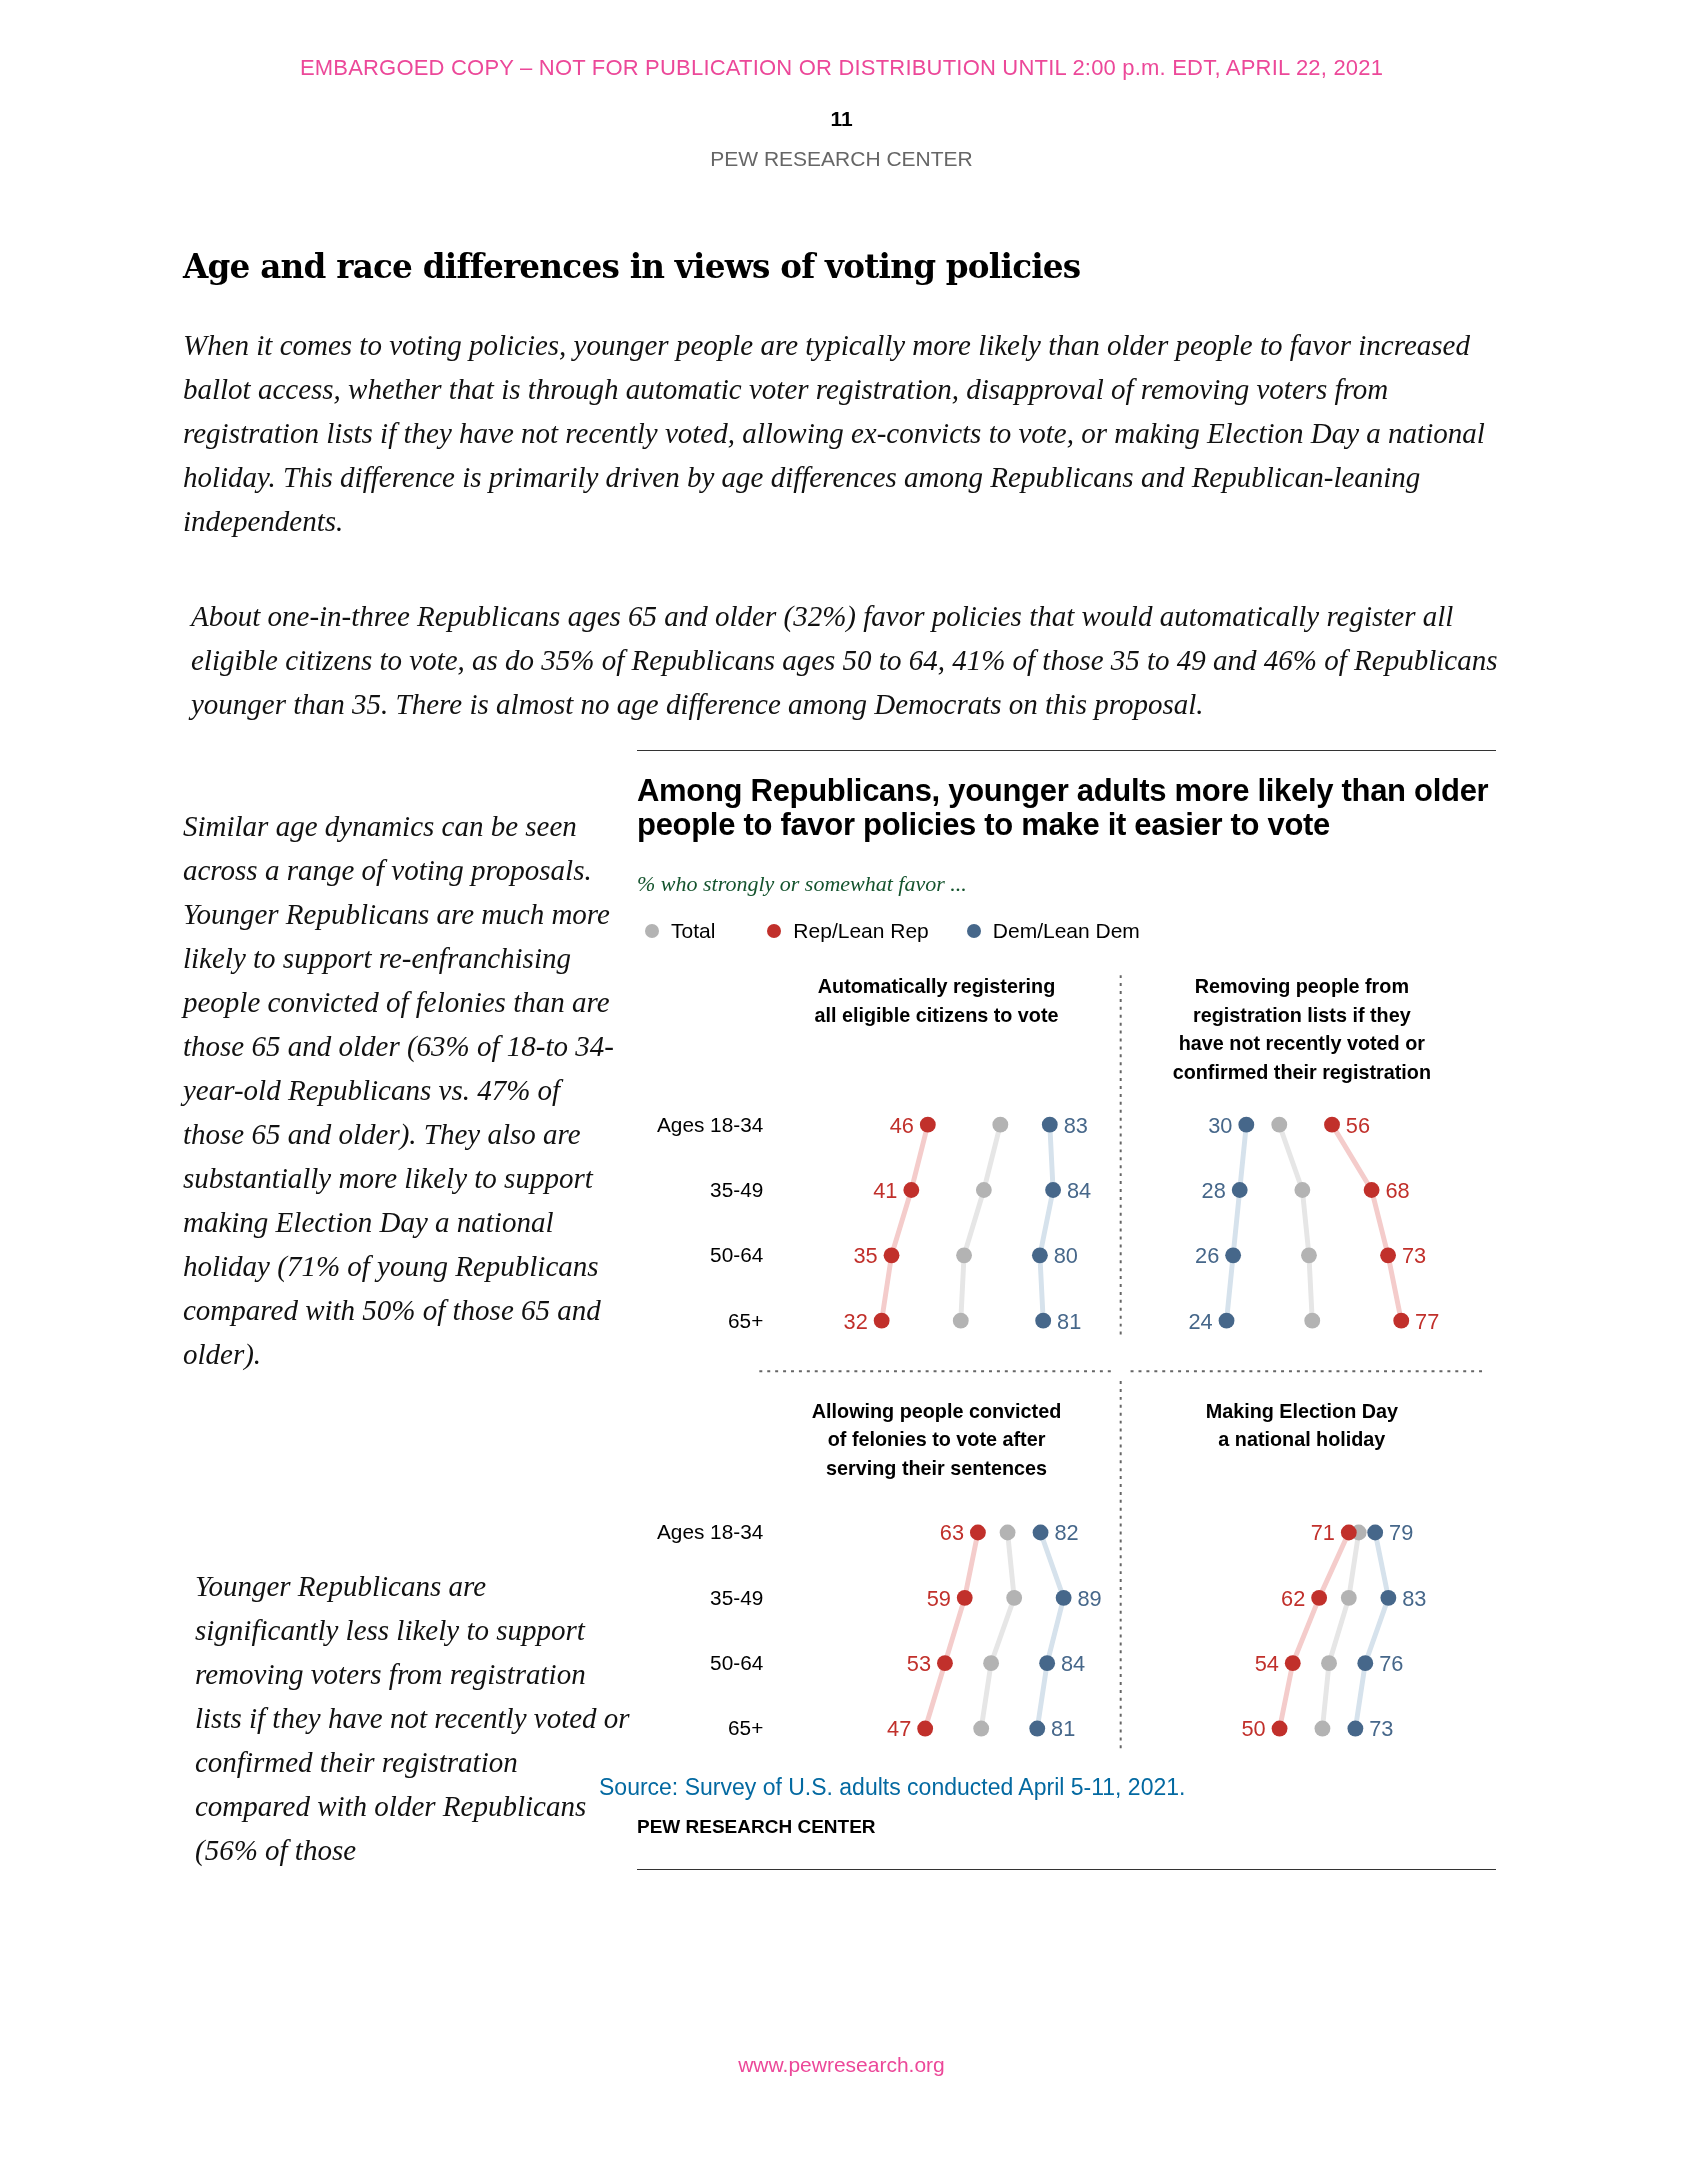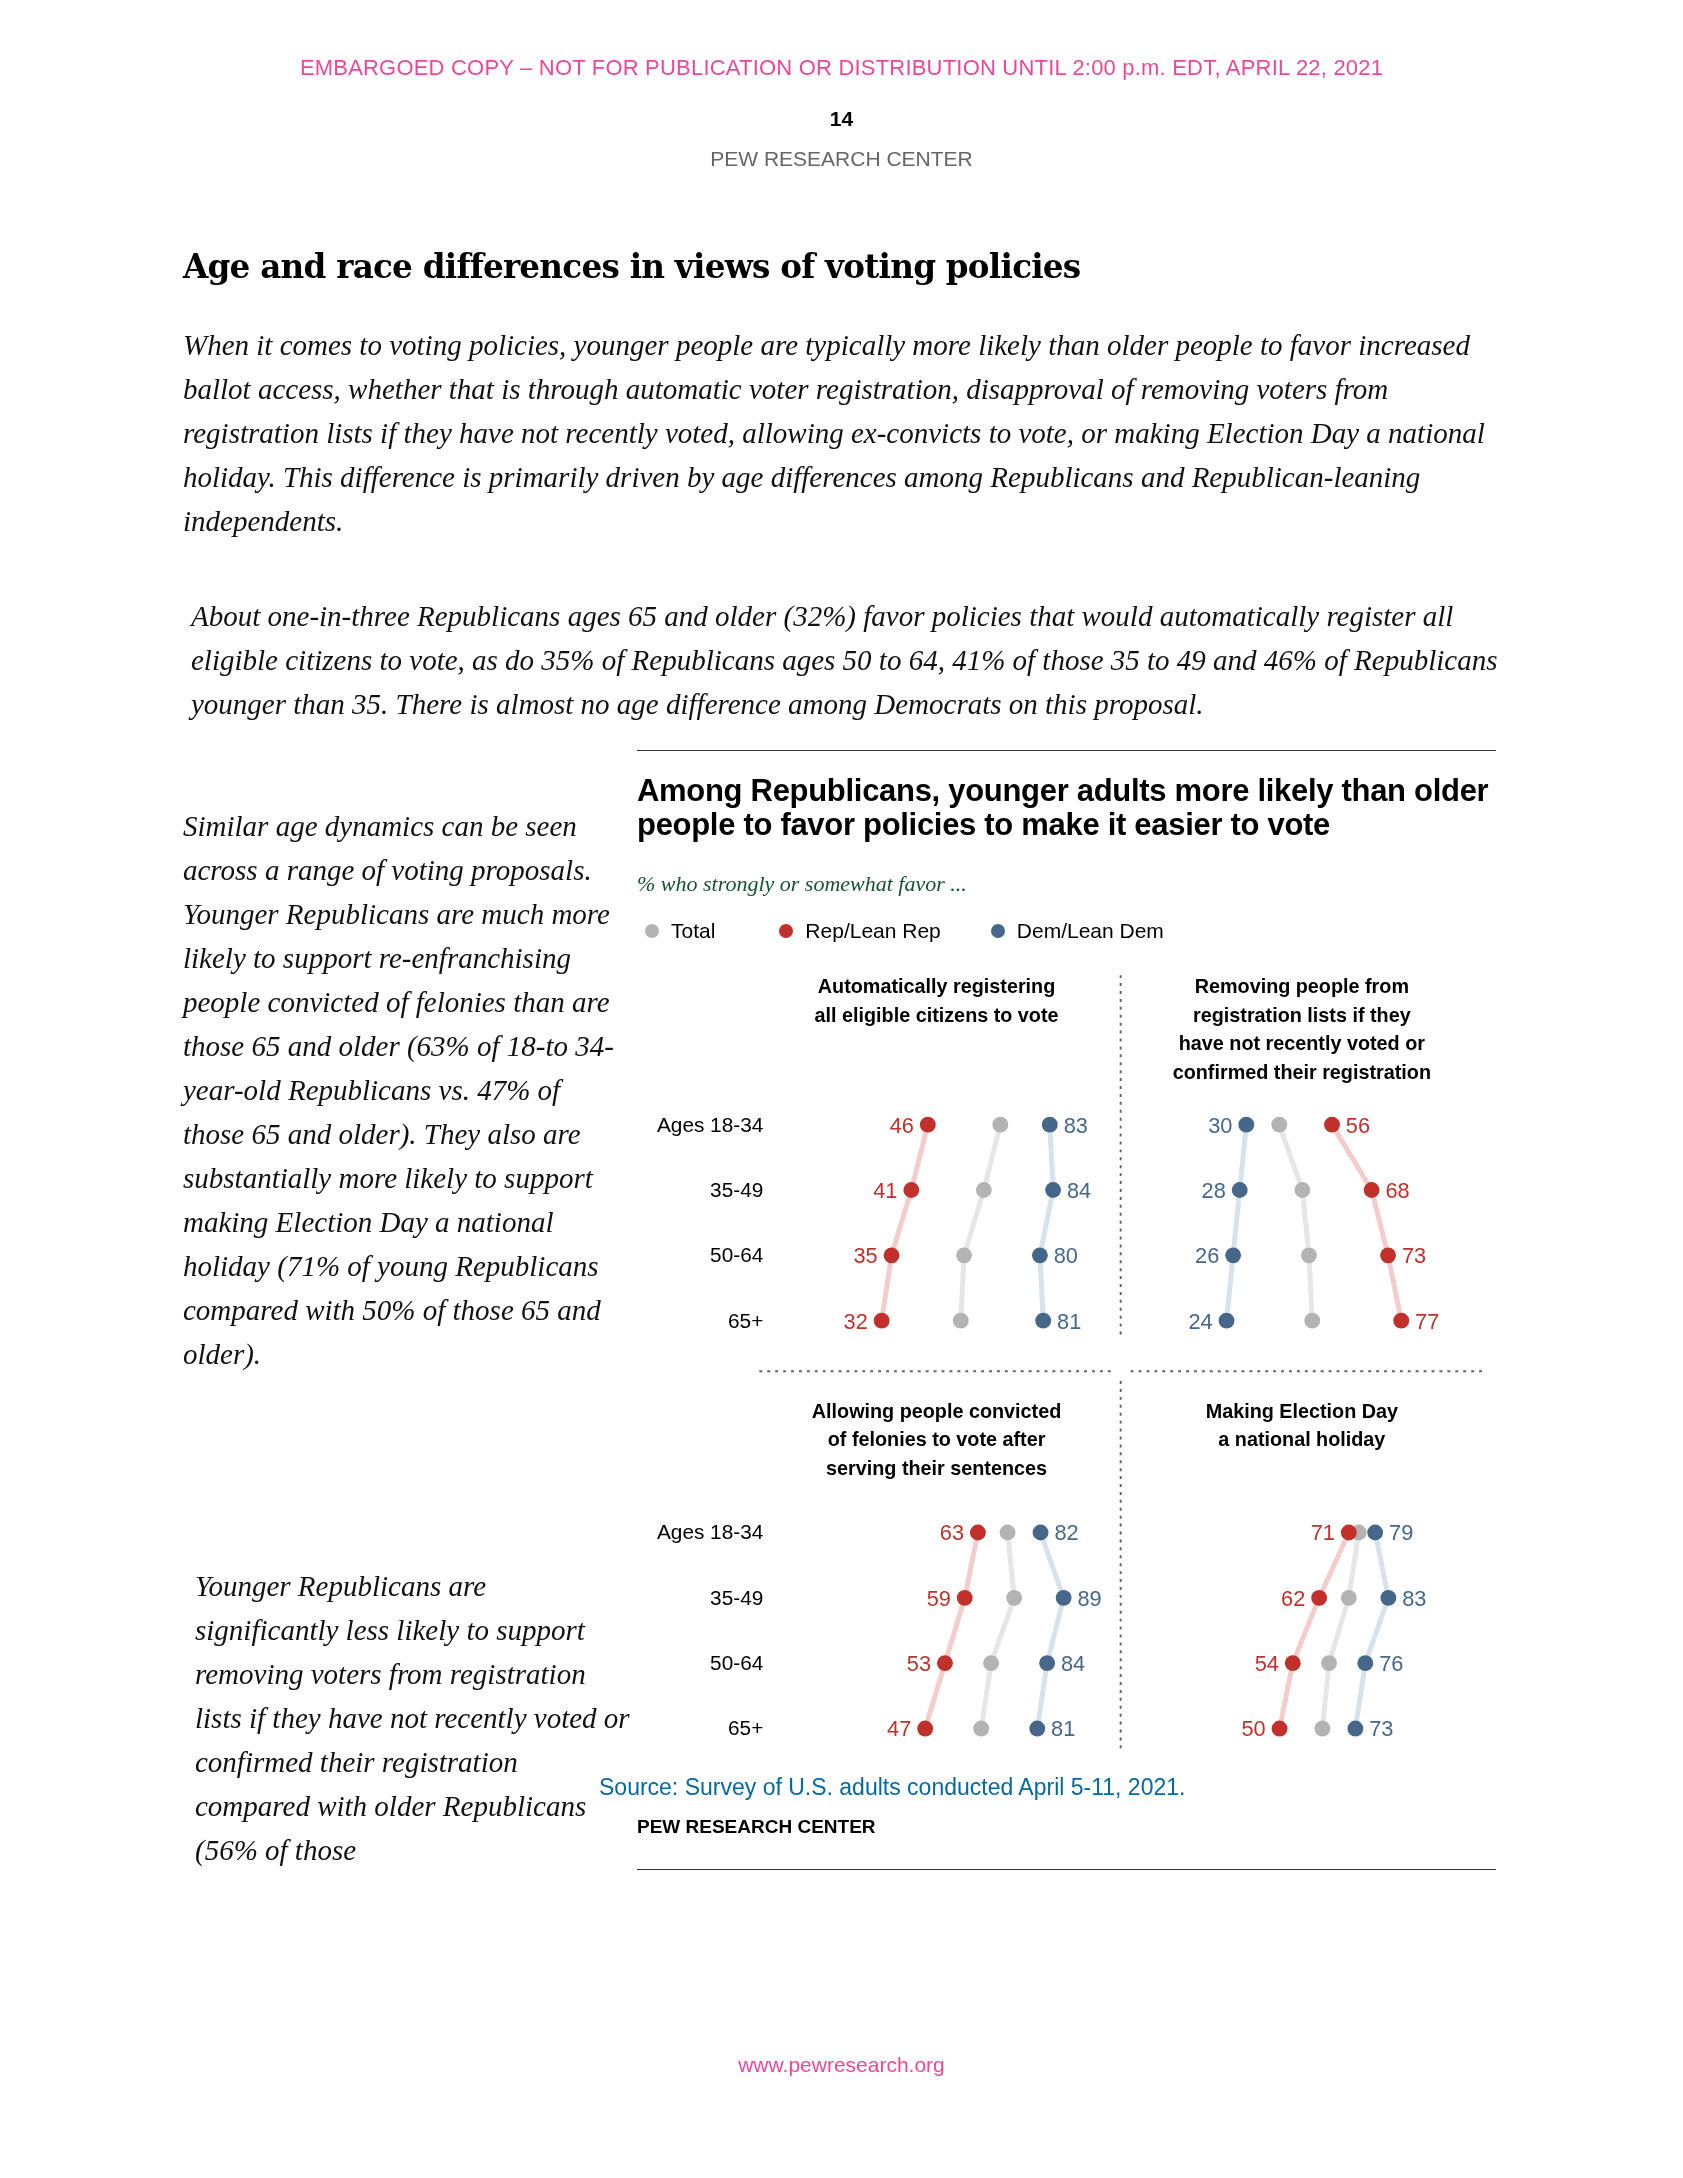--- a/index.html
+++ b/index.html
@@ -9,36 +9,36 @@
   .org { position:absolute; top:147px; left:0; width:1683px; text-align:center; font-size:21px; color:#666; }
   .heading { position:absolute; top:246px; left:183px; font-family:"DejaVu Serif", serif; font-weight:bold; font-size:34px; letter-spacing:-0.8px; transform:scaleX(0.96); transform-origin:left; }
   .para { position:absolute; left:183px; font-family:"Liberation Serif", serif; font-size:29px; line-height:44px; color:#111;font-style:italic; }
   .p1 { top:323px; width:1346px; }
   .p2 { top:586px; width:1346px; }
   .p3 { top:804px; width:436px; }
   .p4 { top:1552px; width:436px; }
   .rule { position:absolute; left:637px; width:859px; height:0; border-top:1.5px solid #333; }
   .chart-title { position:absolute; top:774px; left:637px; width:871px; font-family:"Liberation Sans", sans-serif; font-weight:bold; font-size:31px; line-height:34px; letter-spacing:-0.3px; }
   .chart-sub { position:absolute; top:871px; left:637px; font-family:"Liberation Serif", serif; font-style:italic; color:#14532d; font-size:22px; }
-  .legend { position:absolute; top:919px; left:645px; font-size:21px; display:flex; gap:12px; }
+  .legend { position:absolute; top:919px; left:645px; font-size:21px; display:flex; gap:0; }
   .legend-item { display:flex; align-items:center; margin-right:38px; }
   .legend-dot { width:14px; height:14px; border-radius:50%; margin-right:12px; }
   .source { position:absolute; top:1774px; left:599px; color:#0369a1; font-size:23px; }
   .credit { position:absolute; top:1816px; left:637px; font-weight:bold; font-size:19px; }
   .footer { position:absolute; top:2053px; left:0; width:1683px; text-align:center; color:#ec4899; font-size:21px; }
   svg#chart { position:absolute; left:0; top:0; }
   .ptitle { font-family:"Liberation Sans", sans-serif; font-weight:bold; font-size:20px; fill:#000; }
   .rowlab { font-family:"Liberation Sans", sans-serif; font-size:21px; fill:#000; }
   .vlab { font-family:"Liberation Sans", sans-serif; font-size:22px; }
 </style>
 </head>
 <body>
 
 <div class="embargo">EMBARGOED COPY – NOT FOR PUBLICATION OR DISTRIBUTION UNTIL 2:00 p.m. EDT, APRIL 22, 2021</div>
-<div class="pagenum">14</div>
+<div class="pagenum">11</div>
 <div class="org">PEW RESEARCH CENTER</div>
 
 <h1 class="heading" style="margin:0">Age and race differences in views of voting policies</h1>
 <p class="para p1" style="margin:0">When it comes to voting policies, younger people are typically more likely than older people to favor increased ballot access, whether that is through automatic voter registration, disapproval of removing voters from registration lists if they have not recently voted, allowing ex-convicts to vote, or making Election Day a national holiday. This difference is primarily driven by age differences among Republicans and Republican-leaning independents.</p>
 <p class="para p2" style="margin:8px">About one-in-three Republicans ages 65 and older (32%) favor policies that would automatically register all eligible citizens to vote, as do 35% of Republicans ages 50 to 64, 41% of those 35 to 49 and 46% of Republicans younger than 35. There is almost no age difference among Democrats on this proposal.</p>
 <p class="para p3" style="margin:0">Similar age dynamics can be seen across a range of voting proposals. Younger Republicans are much more likely to support re-enfranchising people convicted of felonies than are those 65 and older (63% of 18-to 34-year-old Republicans vs. 47% of those 65 and older). They also are substantially more likely to support making Election Day a national holiday (71% of young Republicans compared with 50% of those 65 and older).</p>
 <p class="para p4" style="margin:12px">Younger Republicans are significantly less likely to support removing voters from registration lists if they have not recently voted or confirmed their registration compared with older Republicans (56% of those</p>
 
 <div class="rule" style="top:750px"></div>
 <div class="chart-title">Among Republicans, younger adults more likely than older people to favor policies to make it easier to vote</div>

